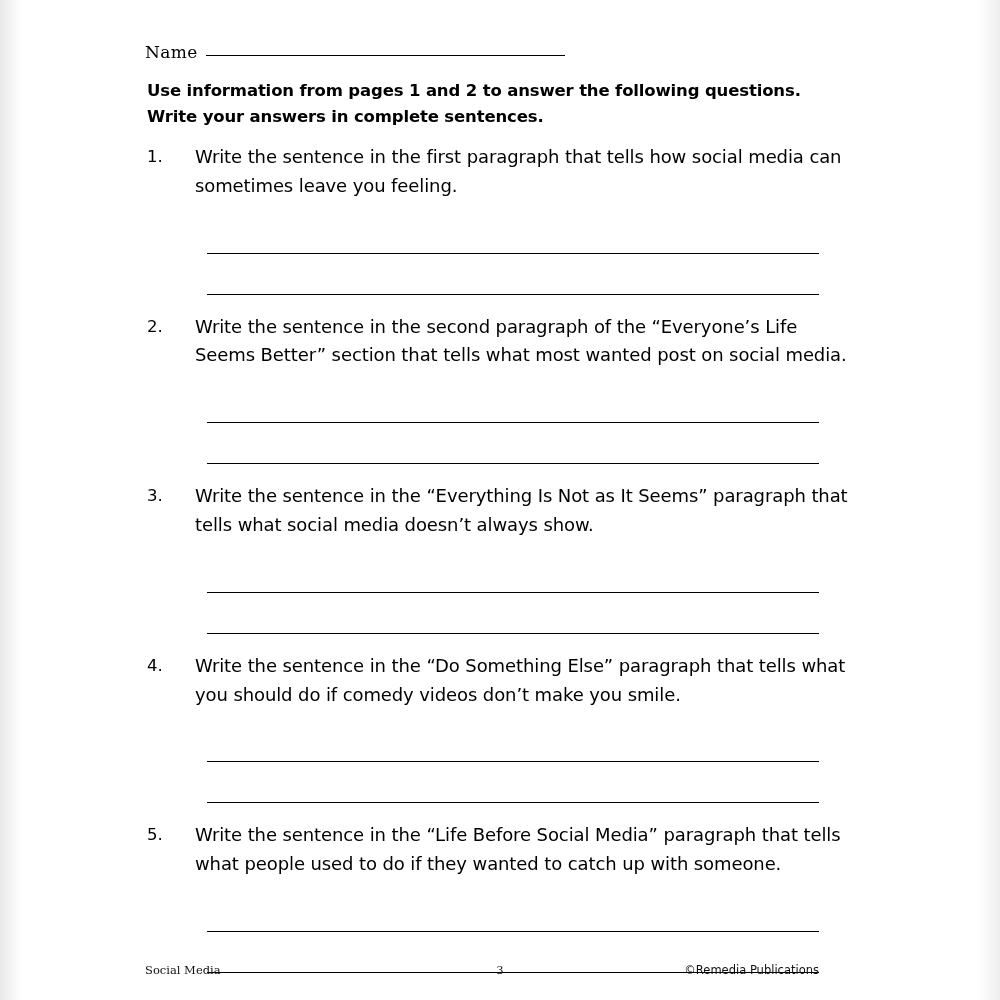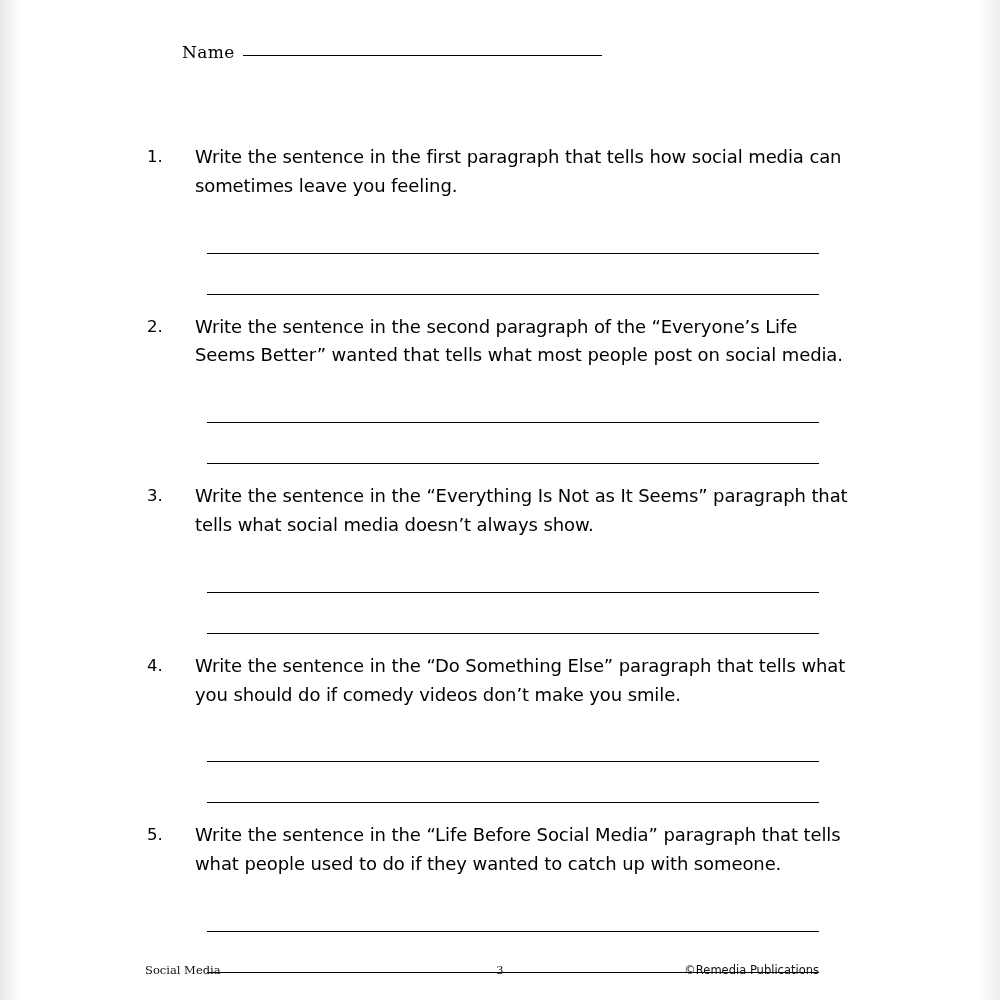--- a/index.html
+++ b/index.html
@@ -48,21 +48,20 @@
   }
 
   
   .name-row {
     position: absolute;
     left: 0;
     top: 42px;
     display: flex;
     align-items: baseline;
     width: 420px;
-    margin-left: 37px;
   }
   .name-label {
     font-family: "DejaVu Serif", serif;
     font-size: 17px;
     letter-spacing: 0.4px;
     white-space: nowrap;
   }
   .name-rule {
     flex: 1;
     margin-left: 8px;
@@ -166,38 +165,39 @@
 <body>
 
 <div class="page">
   <div class="content">
 
     <div class="name-row">
       <span class="name-label">Name</span>
       <span class="name-rule"></span>
     </div>
 
+    <div class="directions">Use information from pages 1 and 2 to answer the following questions. Write your answers in complete sentences.</div>
 
     <div class="questions">
 
       <div class="q-item">
         <div class="q-head">
           <div class="q-num">1.</div>
           <div class="q-text">Write the sentence in the first paragraph that tells how social media can sometimes leave you feeling.</div>
         </div>
         <div class="answer-lines">
           <div class="ans-line"></div>
           <div class="ans-line second"></div>
         </div>
       </div>
 
       <div class="q-item">
         <div class="q-head">
           <div class="q-num">2.</div>
-          <div class="q-text">Write the sentence in the second paragraph of the “Everyone’s Life Seems Better” wanted that tells what most people post on social media.</div>
+          <div class="q-text">Write the sentence in the second paragraph of the “Everyone’s Life Seems Better” section that tells what most wanted post on social media.</div>
         </div>
         <div class="answer-lines">
           <div class="ans-line"></div>
           <div class="ans-line second"></div>
         </div>
       </div>
 
       <div class="q-item">
         <div class="q-head">
           <div class="q-num">3.</div>

